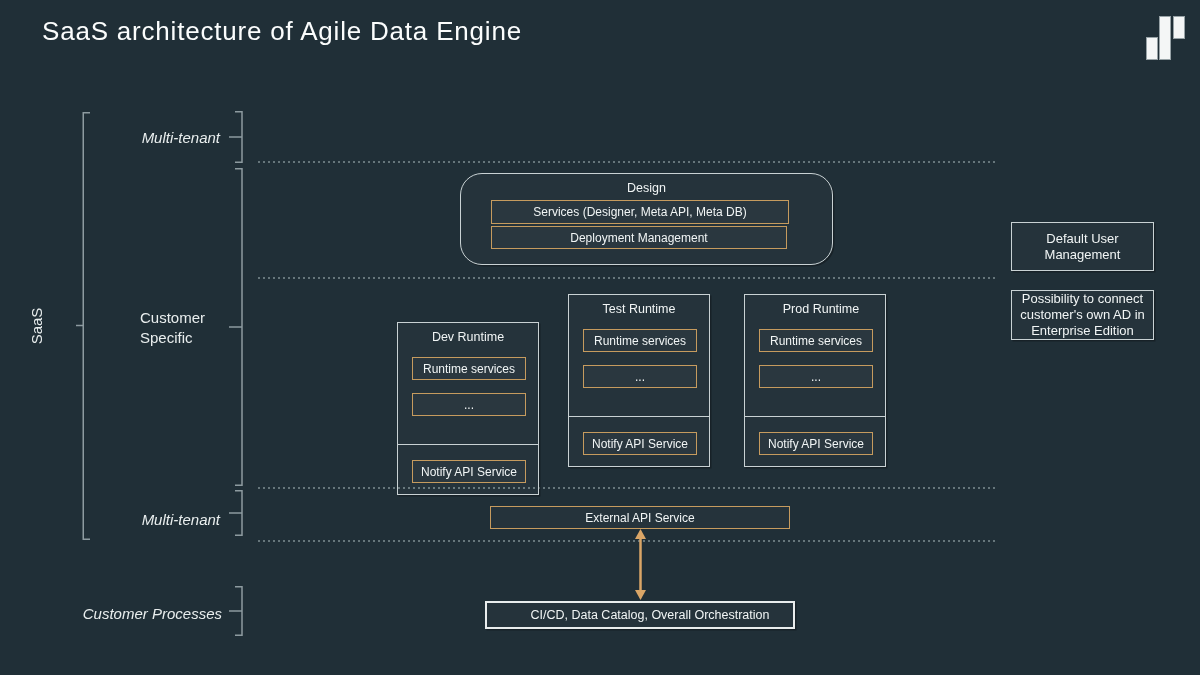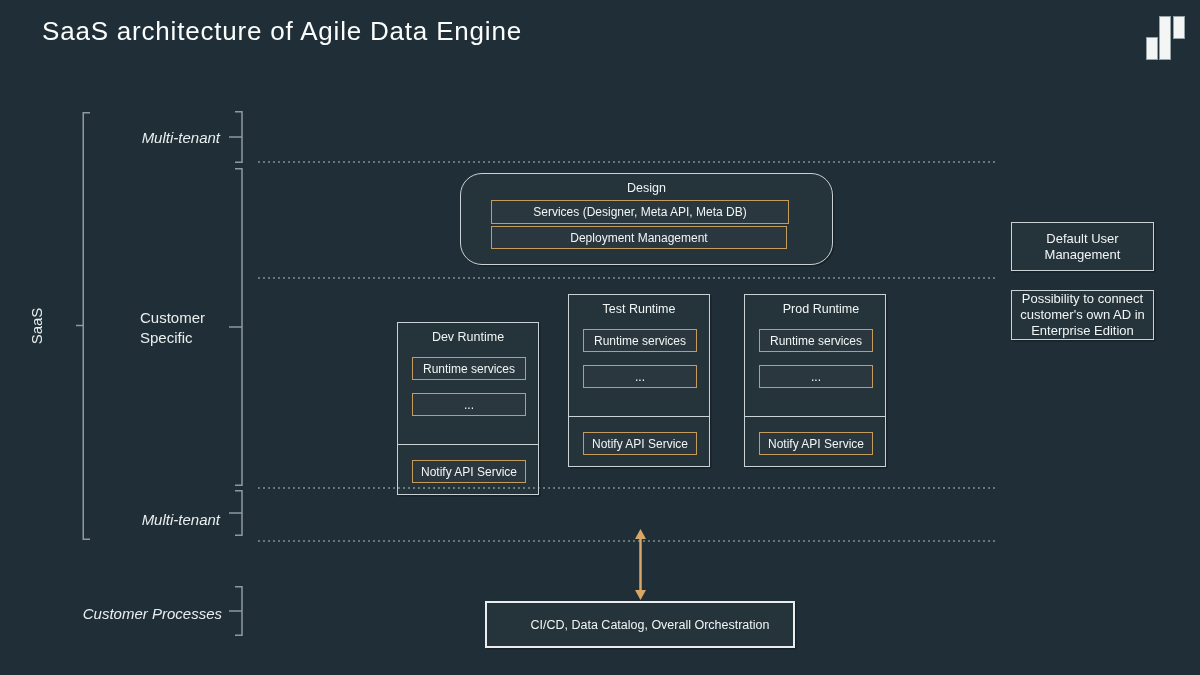--- a/index.html
+++ b/index.html
@@ -132,22 +132,23 @@
     <div class="divider"></div>
     <div class="gold-box inner" style="top:137px;">Notify API Service</div>
   </div>
 
   <div class="light-box note prewrap" style="left:1011px;top:222px;width:143px;height:49px;">Default User
 Management</div>
   <div class="light-box note prewrap" style="left:1011px;top:290px;width:143px;height:50px;">Possibility to connect
 customer's own AD in
 Enterprise Edition</div>
 
+  <div class="gold-box" style="left:490px;top:506px;width:300px;height:23px;">External API Service</div>
 
   <svg class="brace" style="left:632px;top:529px;" width="17" height="71">
     <line x1="8.5" y1="8" x2="8.5" y2="63" stroke="#daa667" stroke-width="2.5"></line>
     <polygon points="8.5,0 3,10 14,10" fill="#daa667"></polygon>
     <polygon points="8.5,71 3,61 14,61" fill="#daa667"></polygon>
   </svg>
 
-  <div class="bright-box" style="left:485px;top:601px;width:310px;height:47px;padding-left:20px;">CI/CD, Data Catalog, Overall Orchestration</div>
+  <div class="bright-box" style="left:485px;top:601px;width:310px;height:28px;padding-left:20px;">CI/CD, Data Catalog, Overall Orchestration</div>
 
 </div>
 
 </body></html>

